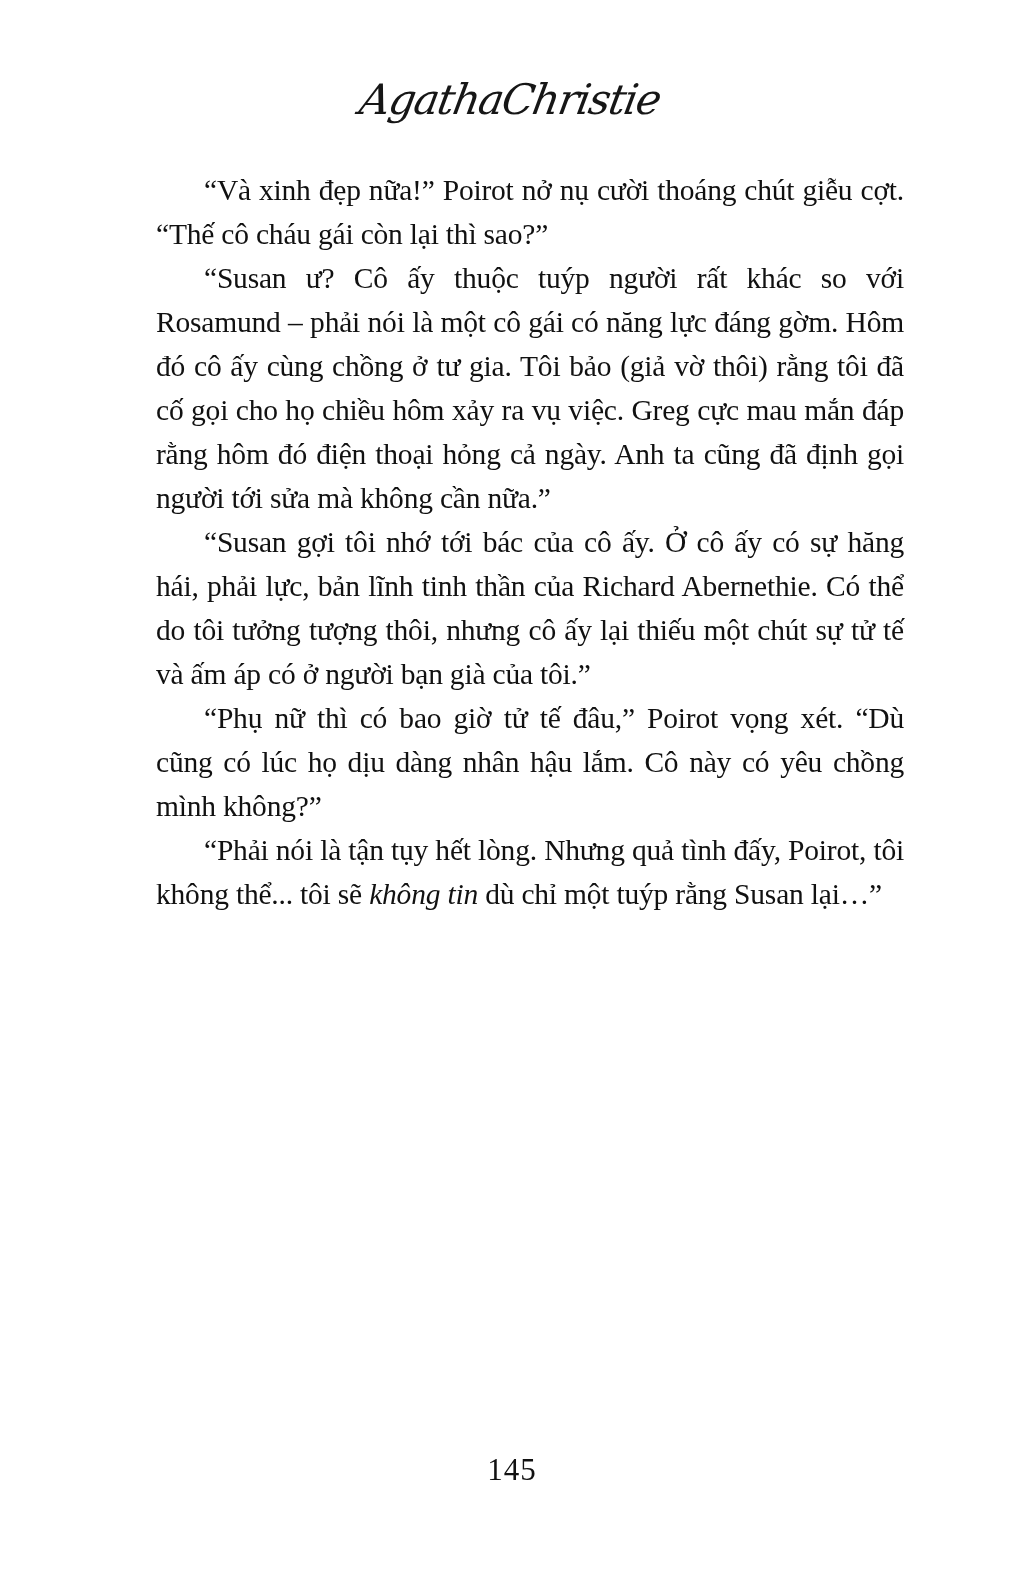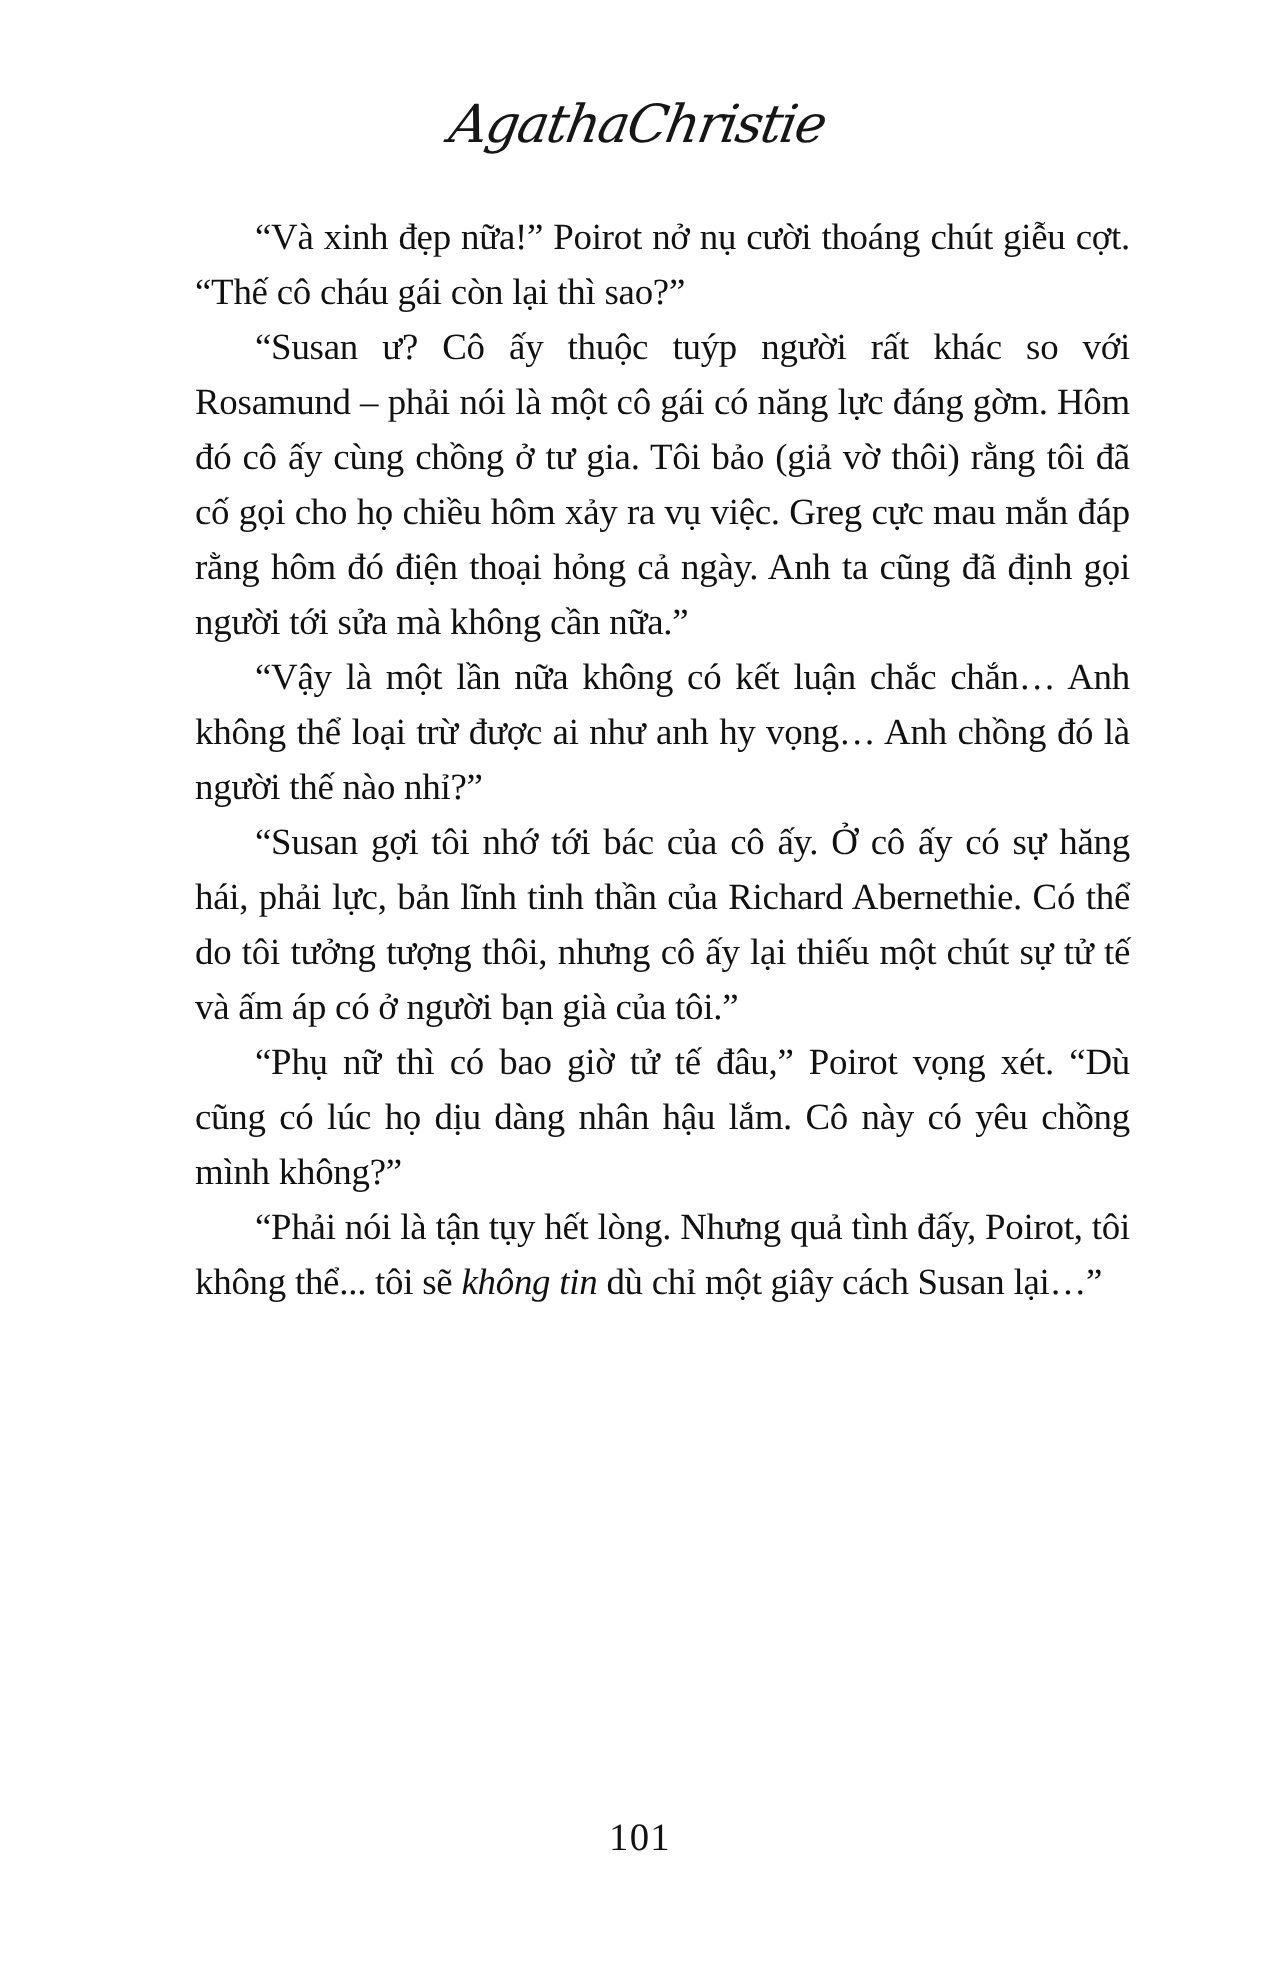--- a/index.html
+++ b/index.html
@@ -55,23 +55,22 @@
     <svg width="330" height="78" viewBox="0 0 330 78">
       <g transform="skewX(-10) translate(12,0)">
         <text x="8" y="52" font-family="DejaVu Serif, serif" font-style="italic" font-size="42" letter-spacing="-1.5" fill="#161616">AgathaChristie</text>
       </g>
     </svg>
   </div>
 
   <div class="body-text">
     <p>“Và xinh đẹp nữa!” Poirot nở nụ cười thoáng chút giễu cợt. “Thế cô cháu gái còn lại thì sao?”</p>
     <p>“Susan ư? Cô ấy thuộc tuýp người rất khác so với Rosamund – phải nói là một cô gái có năng lực đáng gờm. Hôm đó cô ấy cùng chồng ở tư gia. Tôi bảo (giả vờ thôi) rằng tôi đã cố gọi cho họ chiều hôm xảy ra vụ việc. Greg cực mau mắn đáp rằng hôm đó điện thoại hỏng cả ngày. Anh ta cũng đã định gọi người tới sửa mà không cần nữa.”</p>
-    <p>“Vậy là một lần nữa không có kết luận chắc chắn… Anh không thể loại trừ được ai như anh hy vọng… Anh chồng đó là người thế nào nhỉ?”</p>
     <p>“Susan gợi tôi nhớ tới bác của cô ấy. Ở cô ấy có sự hăng hái, phải lực, bản lĩnh tinh thần của Richard Abernethie. Có thể do tôi tưởng tượng thôi, nhưng cô ấy lại thiếu một chút sự tử tế và ấm áp có ở người bạn già của tôi.”</p>
     <p>“Phụ nữ thì có bao giờ tử tế đâu,” Poirot vọng xét. “Dù cũng có lúc họ dịu dàng nhân hậu lắm. Cô này có yêu chồng mình không?”</p>
     <p>
-      <span>“Phải nói là tận tụy hết lòng. Nhưng quả tình đấy, Poirot, tôi không thể... tôi sẽ </span><span class="italic">không tin</span><span> dù chỉ một giây cách Susan lại…”</span>
+      <span>“Phải nói là tận tụy hết lòng. Nhưng quả tình đấy, Poirot, tôi không thể... tôi sẽ </span><span class="italic">không tin</span><span> dù chỉ một tuýp rằng Susan lại…”</span>
     </p>
   </div>
 
-  <div class="page-number">101</div>
+  <div class="page-number">145</div>
 
 </div>
 
 </body></html>

